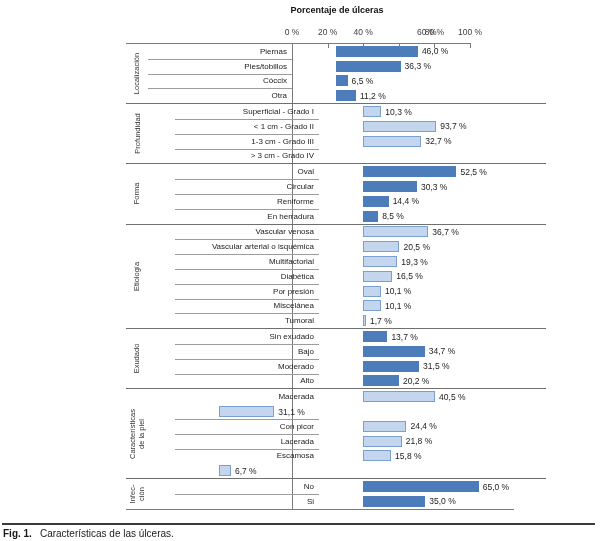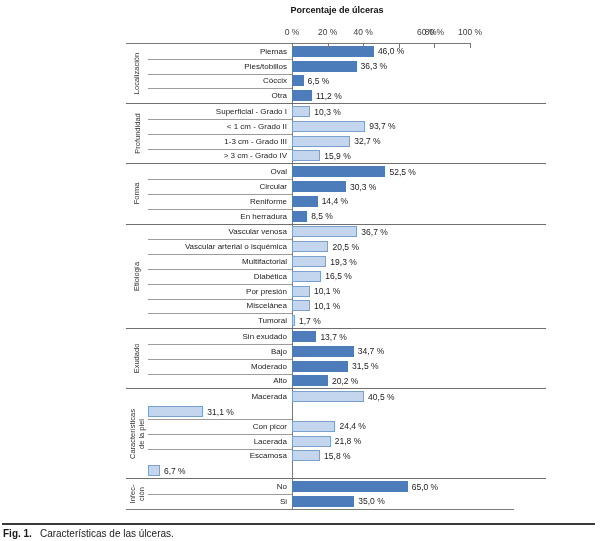--- a/index.html
+++ b/index.html
@@ -8,30 +8,30 @@
   .title{position:absolute;top:5px;left:247px;width:180px;text-align:center;
          font-size:9px;font-weight:bold;color:#111;}
   .ticklabels span{position:absolute;top:27px;transform:translateX(-50%);
          font-size:8.5px;color:#3d3d3d;white-space:nowrap;}
   .axisline{position:absolute;left:126px;top:43px;width:344px;height:1px;background:#7a7a7a;}
   .tickmark{position:absolute;top:43px;width:1px;height:5px;background:#7a7a7a;}
   .cataxis{position:absolute;left:292px;top:43px;width:1px;height:466px;background:#7a7a7a;}
   .bottomline{position:absolute;left:126px;top:509px;width:388px;height:1px;background:#7a7a7a;}
   .groups{position:absolute;left:126px;top:44px;width:420px;}
   .group{display:flex;}
-  .group + .group{border-top:1px solid #6f6f6f;}
+  .group + .group{border-top:1px solid #6f6f6f;gap:27px;}
   .glabel{width:22px;flex:none;display:flex;align-items:center;justify-content:center;}
   .glabel span{transform:rotate(-90deg);white-space:pre-line;text-align:center;
          font-size:7.5px;line-height:1.2;color:#333;width:max-content;}
   .rows{flex:1;}
   .row{display:flex;height:14.8px;align-items:center;}
   .row + .row .cat{box-shadow:inset 0 1px 0 #9c9c9c;}
   .cat{width:144px;height:100%;flex:none;display:flex;align-items:center;justify-content:flex-end;
        padding-right:5px;box-sizing:border-box;font-size:8px;color:#222;white-space:nowrap;}
-  .barzone{flex:1;height:100%;display:flex;align-items:center;}
+  .barzone{flex:1;height:100%;display:flex;align-items:center;padding-left:44px;}
   .bar{height:11px;flex:none;box-sizing:border-box;}
   .val{margin-left:4px;font-size:8.5px;color:#222;white-space:nowrap;}
   .caprule{position:absolute;left:2px;top:523px;width:593px;height:2px;background:#3a3a3a;}
   .caption{position:absolute;left:3px;top:528px;font-size:10px;color:#1a1a1a;}
   .caption .fign{font-weight:bold;margin-right:8px;}
 </style>
 </head>
 <body>
 
 <div class="fig">
@@ -103,24 +103,20 @@
           </div>
           <div class="row">
             <div class="cat">1-3 cm - Grado III</div>
             <div class="barzone">
               <div class="bar light" style="width: 58.206px; background: rgb(196, 214, 238); border: 1px solid rgb(122, 160, 207);"></div>
               <span class="val">32,7 %</span>
             </div>
           </div>
           <div class="row">
             <div class="cat">&gt; 3 cm - Grado IV</div>
-            <div class="barzone">
-              <div class="bar light" style="width: 28.302px; background: rgb(196, 214, 238); border: 1px solid rgb(122, 160, 207);"></div>
-              <span class="val">15,9 %</span>
-            </div>
           </div>
         </div>
       </div>
       <div class="group">
         <div class="glabel">
           <span>Forma</span>
         </div>
         <div class="rows">
           <div class="row">
             <div class="cat">Oval</div>

